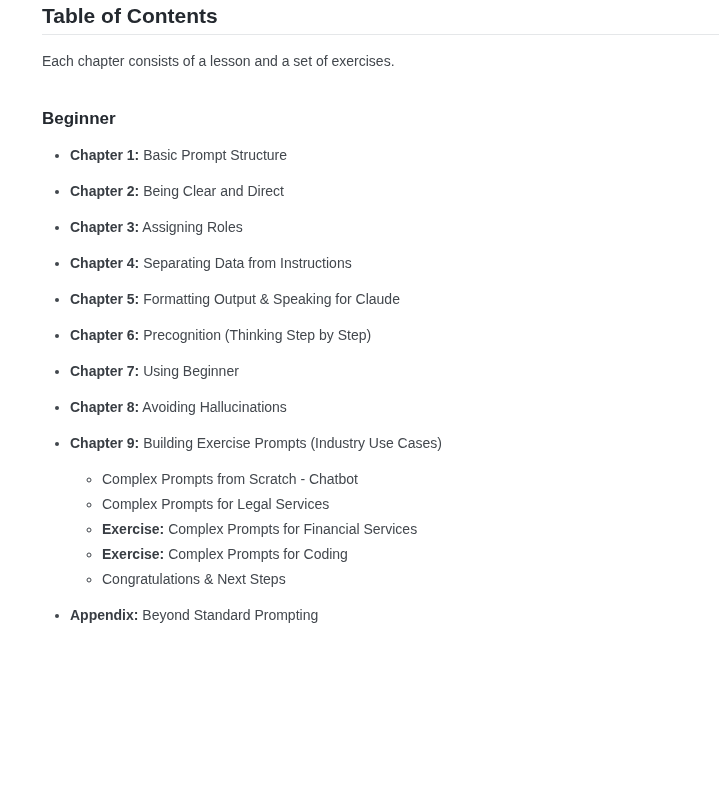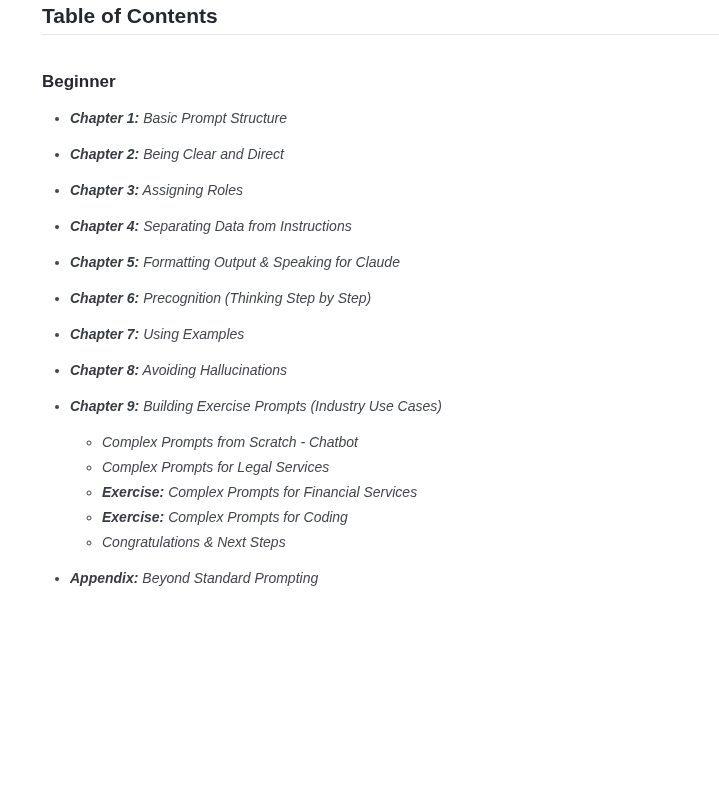--- a/index.html
+++ b/index.html
@@ -41,38 +41,38 @@
     font-size: 17px;
     line-height: 23px;
     font-weight: 700;
     color: var(--heading-color);
     margin: 35px 0 15px 0;
   }
   ul.chapters {
     list-style: disc outside;
     margin: 0;
     padding: 0 0 0 28px;
-    font-style: italic;
   }
   ul.chapters > li { padding: 0; margin: 0; }
   ul.chapters > li > p.line { margin: 0 0 15px 0; }
   ul.sub {
     list-style: circle outside;
     margin: 0 0 15px 0;
     padding: 0 0 0 32px;
   }
   ul.sub > li { margin: 0; padding: 0; }
   ul.sub > li + li { margin-top: 4px; }
   strong { font-weight: 700; color: #383d43; }
 </style>
 </head>
 <body>
 
 <div class="doc">
   <h2 class="page-title">Table of Contents</h2>
+  <p class="intro">Each chapter consists of a lesson and a set of exercises.</p>
   <div id="sections">
       <h3 class="section-heading">Beginner</h3>
       <ul class="chapters">
         <li>
           <p class="line"><strong>Chapter 1:</strong> <span>Basic Prompt Structure</span></p>
         </li>
         <li>
           <p class="line"><strong>Chapter 2:</strong> <span>Being Clear and Direct</span></p>
         </li>
         <li>
@@ -83,21 +83,21 @@
         <li>
           <p class="line"><strong>Chapter 4:</strong> <span>Separating Data from Instructions</span></p>
         </li>
         <li>
           <p class="line"><strong>Chapter 5:</strong> <span>Formatting Output &amp; Speaking for Claude</span></p>
         </li>
         <li>
           <p class="line"><strong>Chapter 6:</strong> <span>Precognition (Thinking Step by Step)</span></p>
         </li>
         <li>
-          <p class="line"><strong>Chapter 7:</strong> <span>Using Examples</span></p>
+          <p class="line"><strong>Chapter 7:</strong> <span>Using Beginner</span></p>
         </li>
       </ul>
       <ul class="chapters">
         <li>
           <p class="line"><strong>Chapter 8:</strong> <span>Avoiding Hallucinations</span></p>
         </li>
         <li>
           <p class="line"><strong>Chapter 9:</strong> <span>Building Exercise Prompts (Industry Use Cases)</span></p>
           <ul class="sub">
             <li><span>Complex Prompts from Scratch - Chatbot</span></li>

